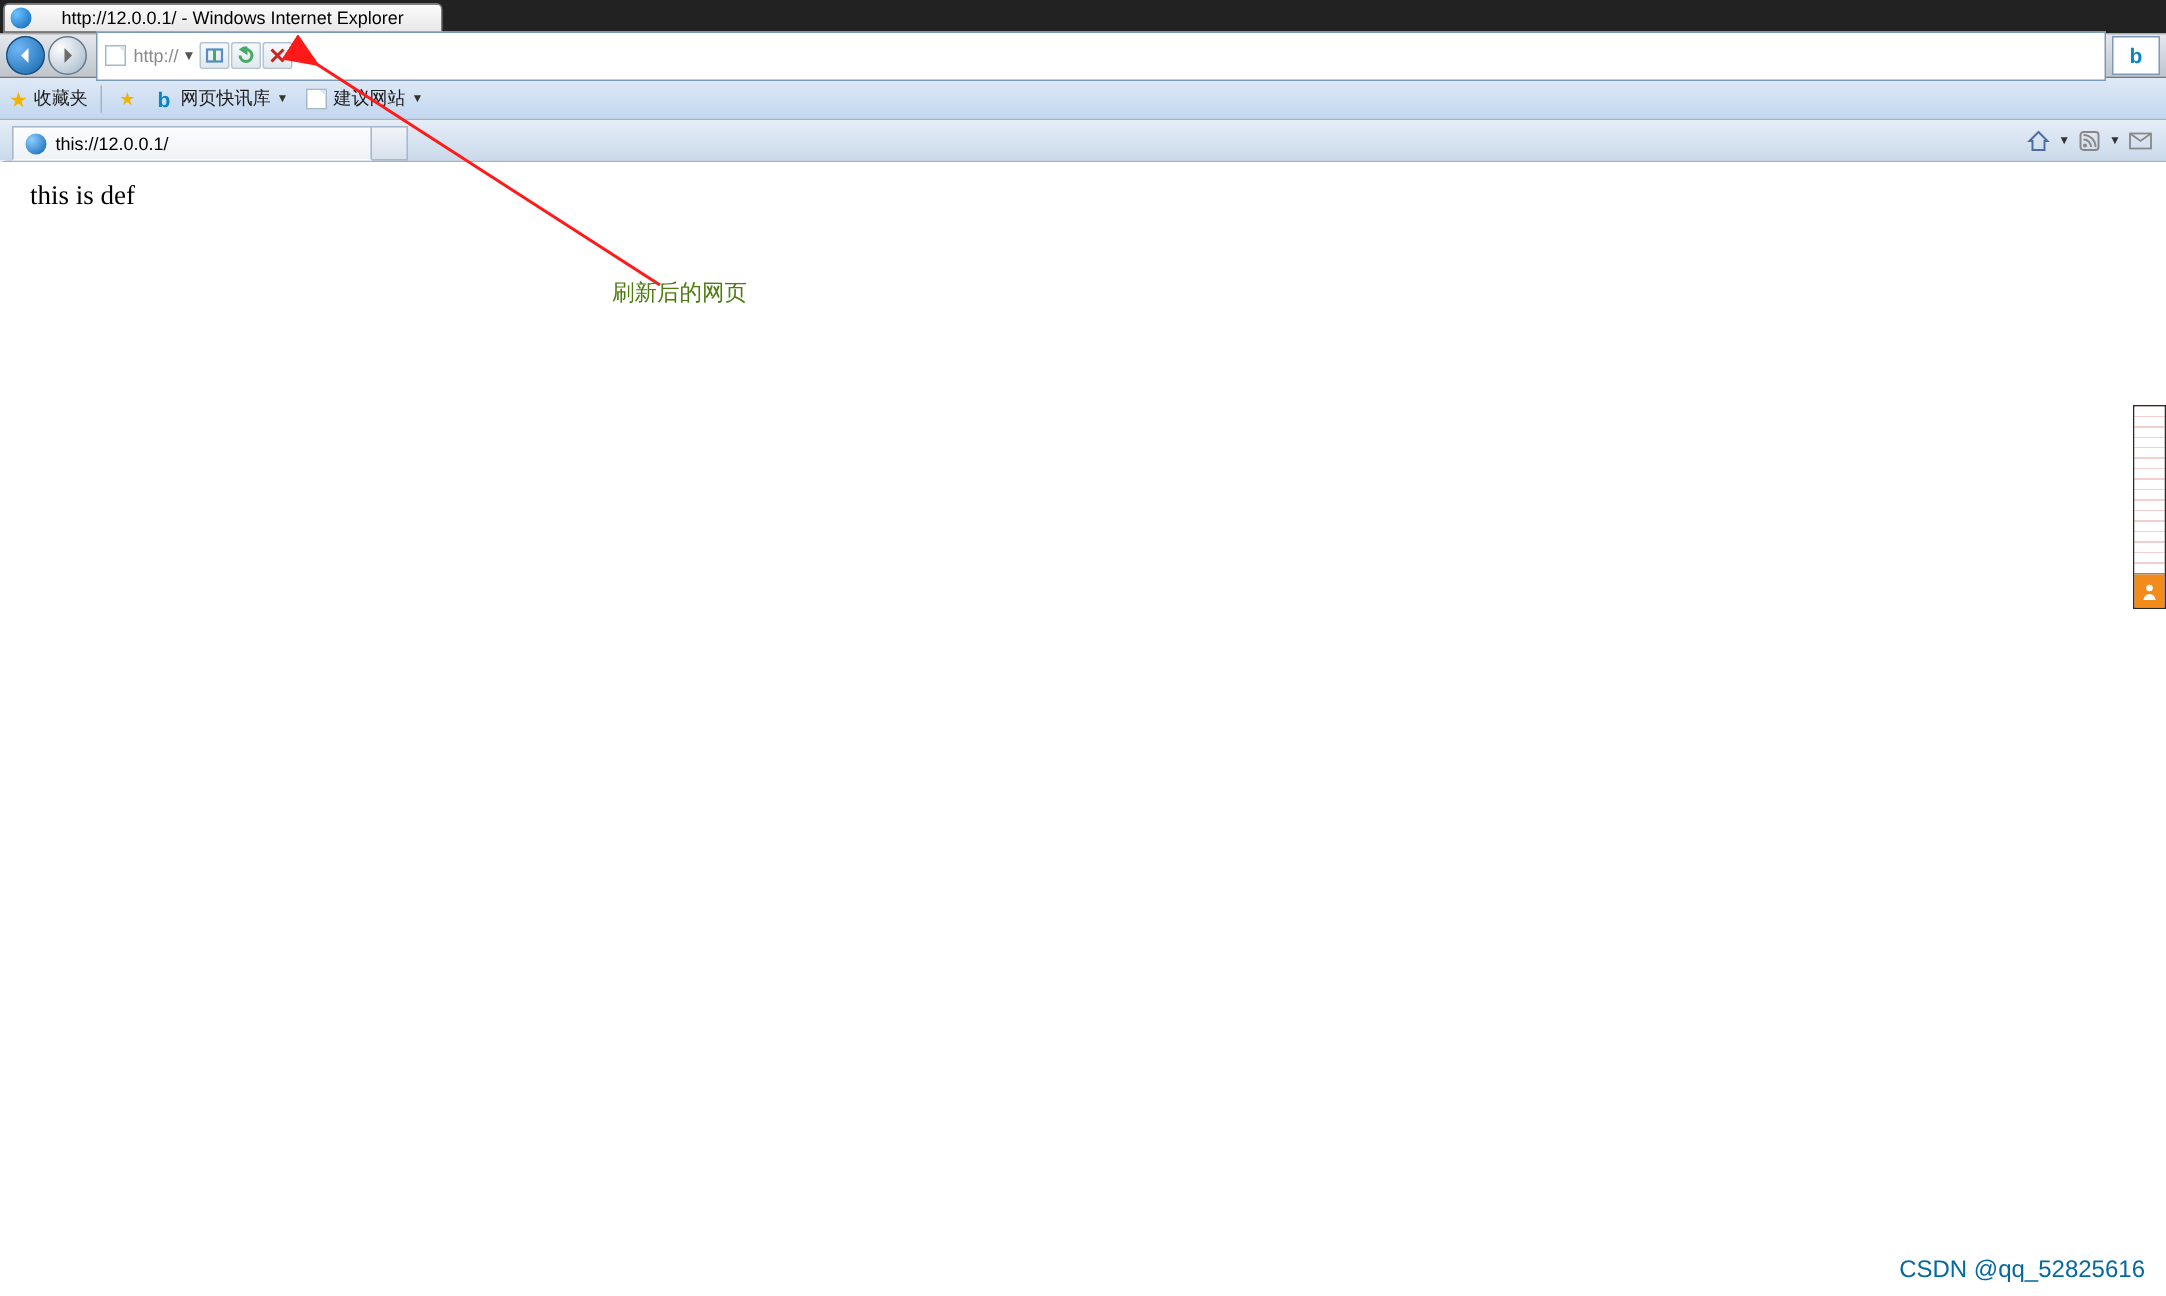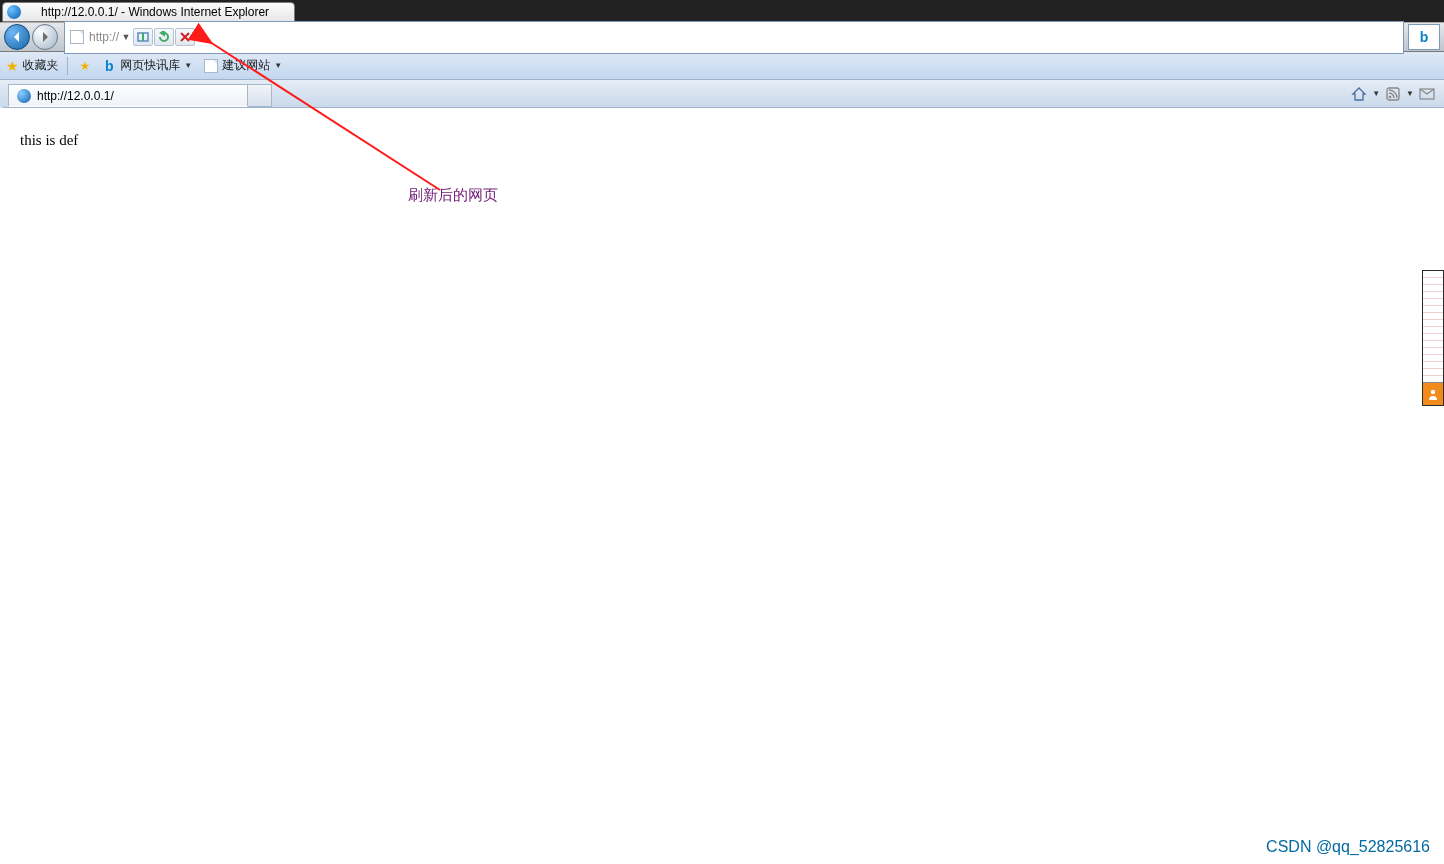--- a/index.html
+++ b/index.html
@@ -170,34 +170,34 @@
   }
   .tabrow-right .tool {
     width: 22px; height: 20px;
     display: flex; align-items: center; justify-content: center;
   }
   .tabrow-right .mini-drop { font-size: 8px; color: #333; }
 
   
   .content {
     position: relative;
-    padding: 24px 16px;
+    padding: 12px 16px;
     font-family: "Times New Roman", serif;
-    font-size: 15px;
+    font-size: 18px;
     color: #000;
     height: calc(100% - 22px - 30px - 28px - 28px);
     background: #fff;
     border-left: 4px solid rgba(0,0,0,0); 
   }
 
   
   .annotation-label {
     position: absolute;
     left: 408px; top: 186px;
-    color: #701a75;
+    color: #4d7c0f;
     font-family: "Microsoft YaHei", sans-serif;
     font-size: 15px;
   }
   .arrow-svg {
     position: absolute;
     left: 0; top: 0;
     pointer-events: none;
   }
 
   
@@ -295,21 +295,21 @@
   <span class="fav-item">
     <span class="page-mini"></span>
     <span>建议网站</span>
     <span class="fav-drop">▼</span>
   </span>
 </div>
 
 <div class="tabrow">
   <div class="page-tab">
     <span class="ie-mini"></span>
-    <span>http://12.0.0.1/</span>
+    <span>this://12.0.0.1/</span>
   </div>
   <div class="new-tab"></div>
   <div class="spacer"></div>
   <div class="tabrow-right">
     <div class="tool">
       <svg width="16" height="16" viewBox="0 0 16 16">
           <path d="M2 8 L8 2 L14 8 L12 8 L12 14 L4 14 L4 8 Z" fill="none" stroke="#4a6fa0" stroke-width="1.3"></path>
         </svg>
     </div>
     <span class="mini-drop">▼</span>

